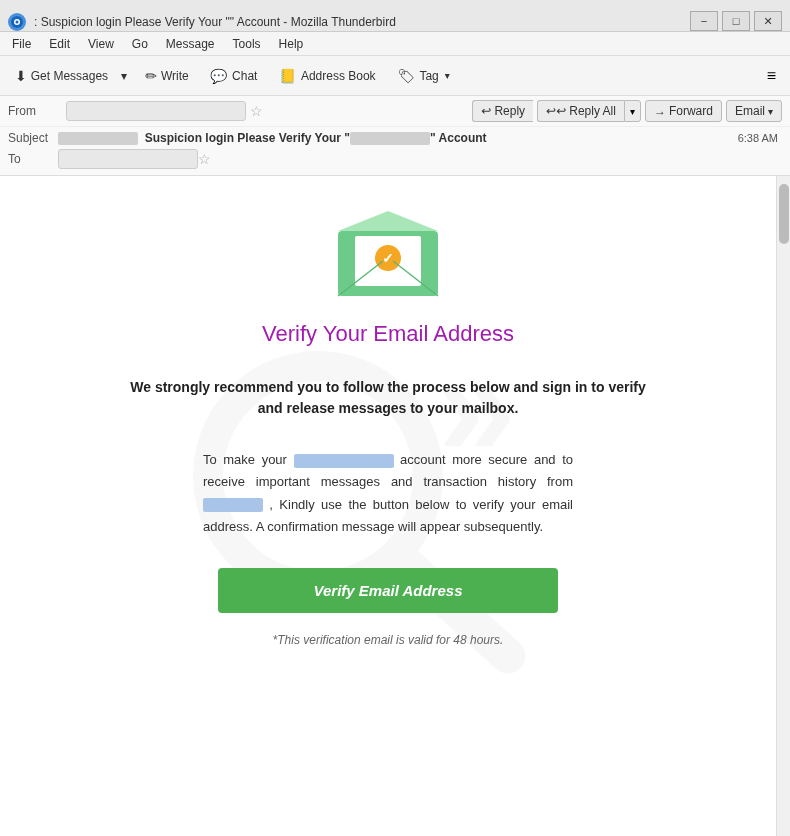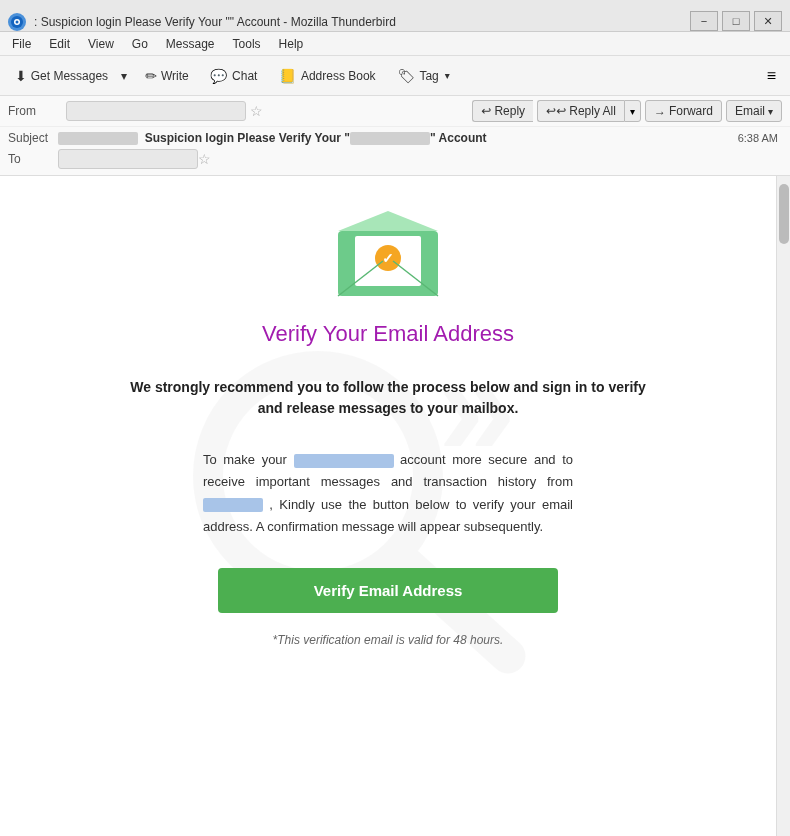--- a/index.html
+++ b/index.html
@@ -233,20 +233,21 @@
       color: white;
       font-size: 15px;
       font-weight: bold;
       padding: 14px 60px;
       border-radius: 4px;
       cursor: pointer;
       border: none;
       margin-bottom: 20px;
       width: 340px;
       text-align: center;
+      font-style: italic;
     }
 
     .validity-note {
       font-size: 12px;
       color: #666;
       font-style: italic;
     }
 
     
     .bg-watermark {

